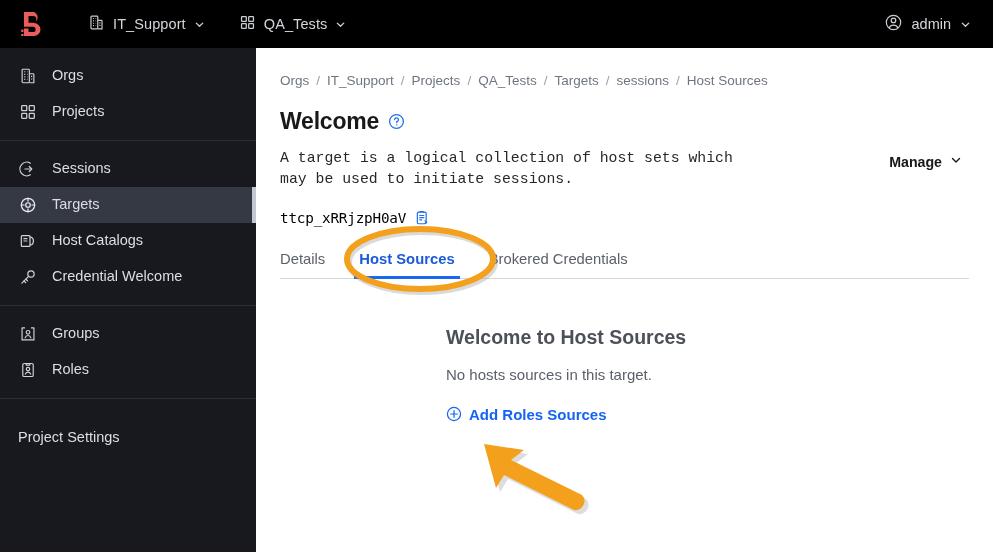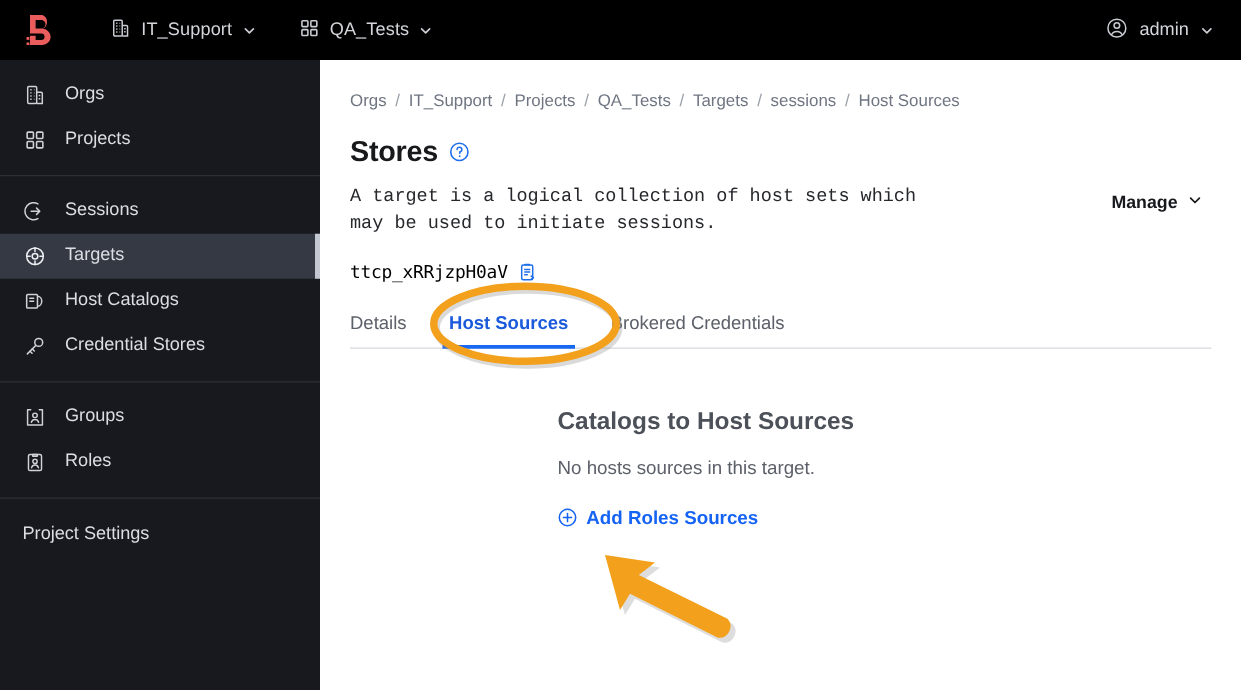--- a/index.html
+++ b/index.html
@@ -61,21 +61,21 @@
   }
   .side-item.active { background: #343943; }
   .side-item.active::after {
     content: ""; position: absolute; right: 0; top: 0;
     width: 4px; height: 100%; background: #c3c7cf;
   }
   .side-item .ico { width: 20px; height: 20px; flex: none; display: flex; align-items: center; justify-content: center; }
   .side-item .ico svg { display: block; }
   .side-item .txt { line-height: 1; padding-bottom: 1px; }
   .side-plain {
-    display: flex; align-items: center;
+    display: flex; align-items: flex-end;
     height: 36px; padding-left: 18px;
     color: #dcdee3; font-size: 14.5px; cursor: pointer;
   }
 
   
   .main {
     position: absolute; top: 48px; left: 256px;
     width: 737px; height: 504px;
     background: #ffffff;
     padding: 22px 24px 0 24px;
@@ -288,21 +288,21 @@
       </div>
 
       <div class="side-item">
         <span class="ico">
           <svg width="18" height="18" viewBox="0 0 20 20" fill="none" stroke="#cfd2d8" stroke-width="1.35" stroke-linecap="round" stroke-linejoin="round">
             <circle cx="13.3" cy="6.6" r="3.5"></circle>
             <path d="M10.9 9.1 3.2 16.8"></path>
             <path d="M5.6 14.4l1.8 1.8M7.6 12.4l1.8 1.8"></path>
           </svg>
         </span>
-        <span class="txt">Credential Stores</span>
+        <span class="txt">Credential Welcome</span>
       </div>
     </div>
 
     <div class="side-group">
       <div class="side-item">
         <span class="ico">
           <svg width="18" height="18" viewBox="0 0 20 20" fill="none" stroke="#cfd2d8" stroke-width="1.3" stroke-linecap="round" stroke-linejoin="round">
             <path d="M6.2 3.2H3.4v13.4h13.2V3.2h-2.8"></path>
             <circle cx="10" cy="8.1" r="2"></circle>
             <path d="M6.8 14.2a3.3 3.3 0 0 1 6.4 0"></path>
@@ -342,21 +342,21 @@
       <span class="bc-link">QA_Tests</span>
       <span class="bc-sep">/</span>
       <span class="bc-link">Targets</span>
       <span class="bc-sep">/</span>
       <span class="bc-link">sessions</span>
       <span class="bc-sep">/</span>
       <span class="bc-link">Host Sources</span>
     </div>
 
     <div class="page-title-row">
-      <span class="page-title">Stores</span>
+      <span class="page-title">Welcome</span>
       <span>
         <svg class="help-ico" viewBox="0 0 20 20" fill="none" stroke="#1f6feb" stroke-width="1.5">
           <circle cx="10" cy="10" r="8.1"></circle>
           <path d="M7.8 7.7a2.25 2.25 0 1 1 2.6 2.4v1.3" stroke-linecap="round"></path>
           <circle cx="10.3" cy="14" r="0.85" fill="#1f6feb" stroke="none"></circle>
         </svg>
       </span>
     </div>
 
     <div class="desc-row">
@@ -389,21 +389,21 @@
       </div>
       <div class="tab active">
         <span>Host Sources</span>
       </div>
       <div class="tab">
         <span>Brokered Credentials</span>
       </div>
     </div>
 
     <div class="empty">
-      <div class="empty-title">Catalogs to Host Sources</div>
+      <div class="empty-title">Welcome to Host Sources</div>
       <div class="empty-sub">No hosts sources in this target.</div>
       <div class="add-link">
         <span>
           <svg class="plus-ico" viewBox="0 0 20 20" fill="none" stroke="#1563f5" stroke-width="1.55" stroke-linecap="round">
             <circle cx="10" cy="10" r="8.2"></circle>
             <path d="M10 5.9v8.2M5.9 10h8.2"></path>
           </svg>
         </span>
         <span>Add Roles Sources</span>
       </div>

